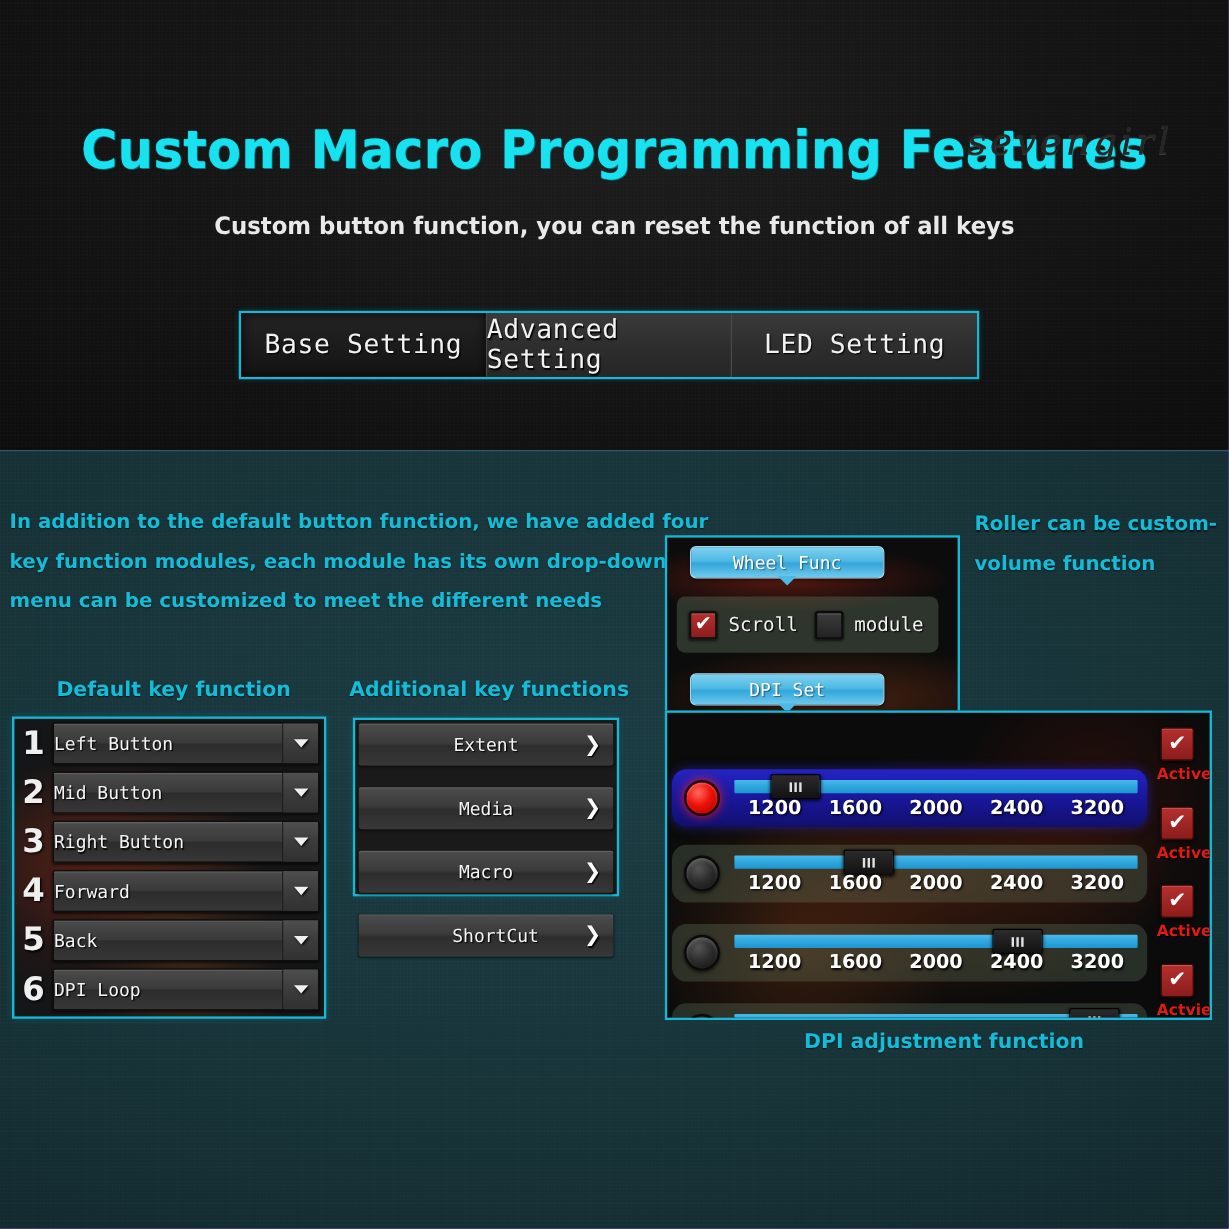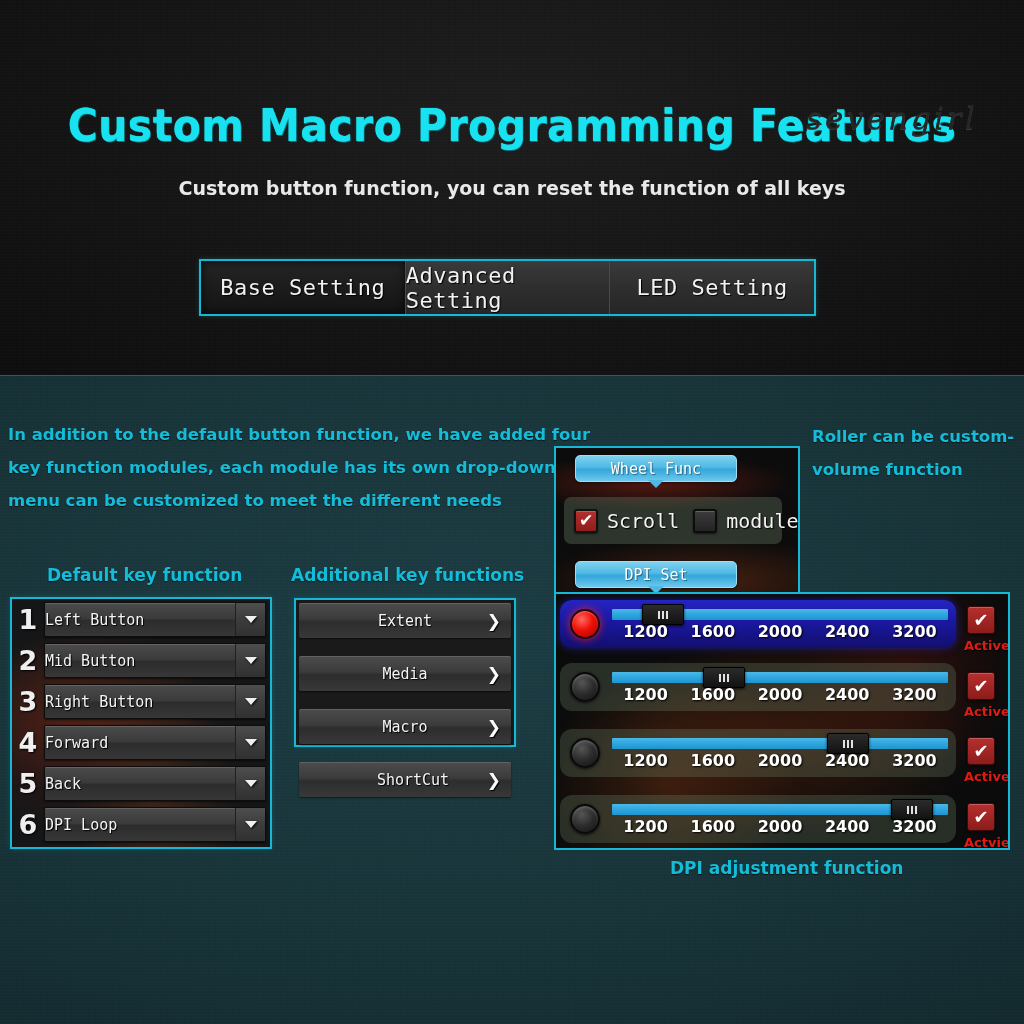--- a/index.html
+++ b/index.html
@@ -290,21 +290,21 @@
     background: linear-gradient(180deg, #b5302e 0%, #8e1d1c 100%);
     border: 2px solid #111;
   }
   .cbox.off {
     background: linear-gradient(180deg, #3c3c3c 0%, #232323 100%);
     border: 2px solid #0c0c0c;
     color: transparent;
   }
   .opt-label {
     font-family: "DejaVu Sans Mono", monospace;
-    font-size: 20px;
+    font-size: 16px;
     color: #f3f3f3;
     text-shadow: 1px 1px 1px #000;
     margin: 0 14px 0 9px;
     white-space: nowrap;
     text-align: center;
   }
 
   
   .dpipanel {
     position: absolute; left: 554px; top: 592px;
@@ -314,21 +314,21 @@
     background-image:
       radial-gradient(ellipse 260px 150px at 52% 55%, rgba(120,45,15,.40), rgba(0,0,0,0) 72%),
       radial-gradient(circle 170px at 25% 75%, rgba(160,70,20,.30), rgba(0,0,0,0) 75%),
       radial-gradient(circle 150px at 78% 30%, rgba(150,30,15,.22), rgba(0,0,0,0) 75%);
     overflow: hidden;
   }
   .dpirow {
     position: absolute; left: 4px;
     width: 396px; height: 48px;
     border-radius: 12px;
-    display: flex; align-items: center;
+    display: flex; align-items: center; margin-top: 41px;
   }
   .dpirow.sel {
     background: linear-gradient(180deg, #2524c4 0%, #1a18a0 45%, #120f6e 100%);
     box-shadow: 0 0 9px rgba(40,40,220,.55);
   }
   .dpirow.unsel {
     background: rgba(120,150,120,.26);
   }
   .led {
     width: 30px; height: 30px;

